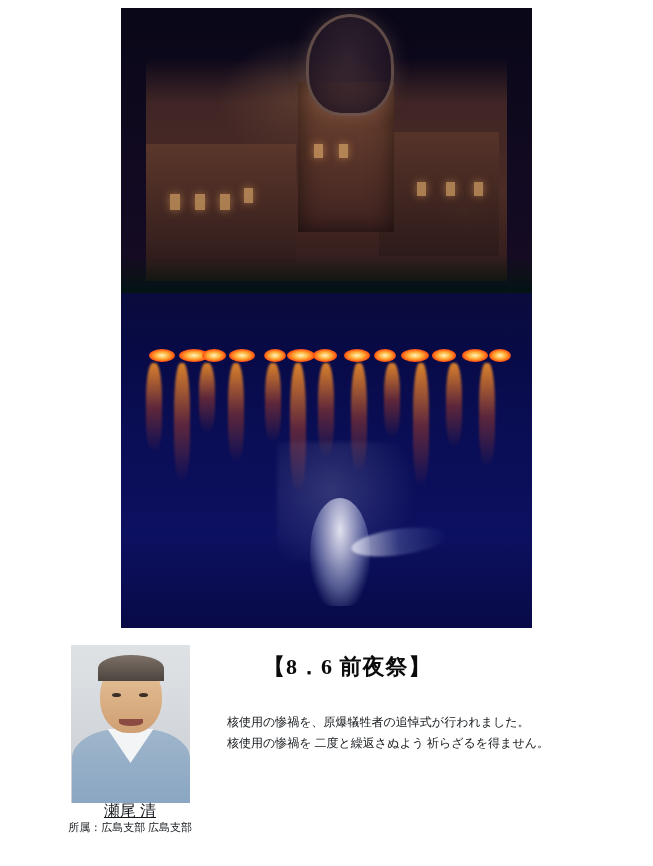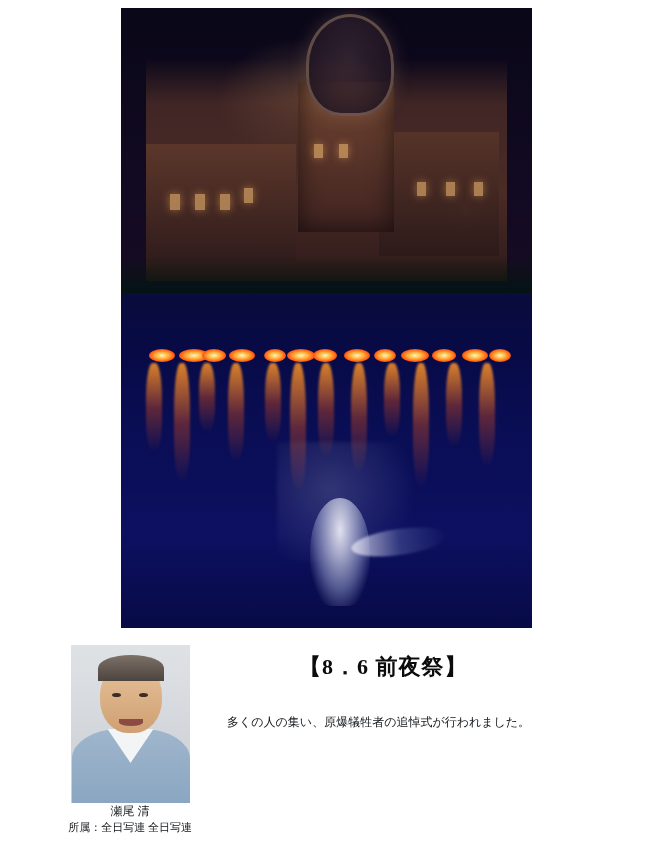--- a/index.html
+++ b/index.html
@@ -217,21 +217,20 @@
   }
 
   .headline {
     position: absolute;
     left: 263px;
     top: 652px;
     font-size: 22px;
     font-weight: bold;
     letter-spacing: 1px;
     color: #0b0b0b;
-    margin-left: 36px;
   }
   .body-text {
     position: absolute;
     left: 227px;
     top: 712px;
     width: 300px;
     font-size: 12px;
     line-height: 21px;
     color: #14181c;
   }
@@ -240,21 +239,21 @@
   .credits {
     position: absolute;
     left: 40px;
     top: 803px;
     width: 180px;
     text-align: center;
     font-size: 11px;
     line-height: 16px;
     color: #14181c;
   }
-  .credits .name { font-size: 12px; }
+  .credits .name { font-size: 16px; text-decoration: underline; }
 </style>
 </head>
 <body>
 
 <div class="photo-wrap">
   <div class="photo">
     <div class="bldg"></div>
     <div class="wing-l"></div>
     <div class="wing-r"></div>
     <div class="tower"></div>
@@ -313,19 +312,20 @@
   <div class="p-head"></div>
   <div class="p-hair"></div>
   <div class="p-eye l"></div>
   <div class="p-eye r"></div>
   <div class="p-mouth"></div>
 </div>
 
 <div class="headline">【8．6 前夜祭】</div>
 
 <div class="body-text">
-  <div class="line">多くの人の集い、原爆犠牲者の追悼式が行われました。</div>
+  <div class="line">核使用の惨禍を、原爆犠牲者の追悼式が行われました。</div>
+  <div class="line">核使用の惨禍を 二度と繰返さぬよう 祈らざるを得ません。</div>
 </div>
 
 <div class="credits">
   <div class="name">瀬尾 清</div>
-  <div>所属：全日写連 全日写連</div>
+  <div>所属：広島支部 広島支部</div>
 </div>
 
 </body></html>

